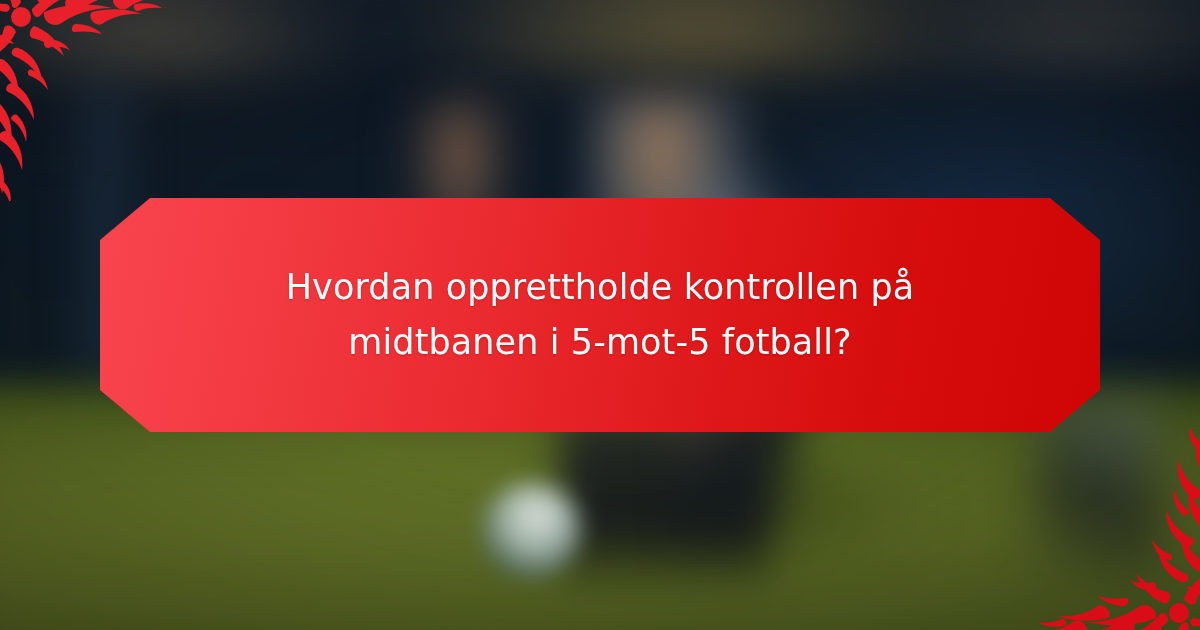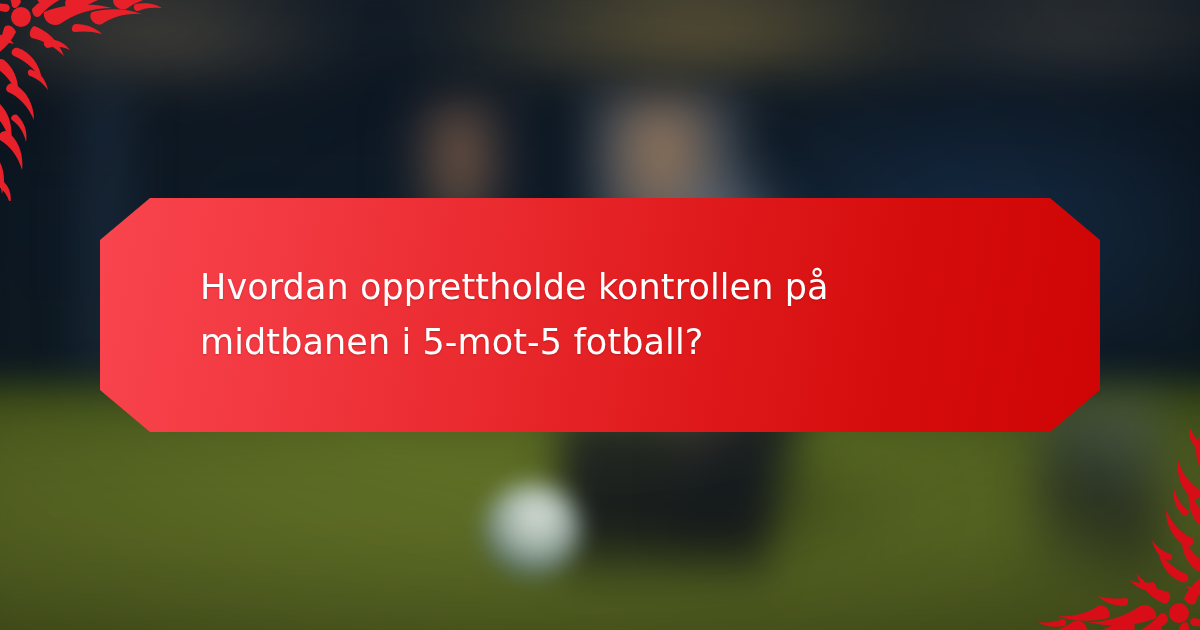--- a/index.html
+++ b/index.html
@@ -192,20 +192,21 @@
     justify-content:center;
     box-shadow:0 6px 26px rgba(0,0,0,0.32);
   }
   .banner-title {
     color:#ffffff;
     font-family:"DejaVu Sans", sans-serif;
     font-size:35px;
     font-weight:400;
     line-height:1.58;
     letter-spacing:0.1px;
+    text-align:center;
     width:800px;
     text-shadow:0 1px 2px rgba(120,0,0,0.30);
   }
 </style>
 </head>
 <body>
 
 <div id="stage">
 
   <div class="bg-layer">

